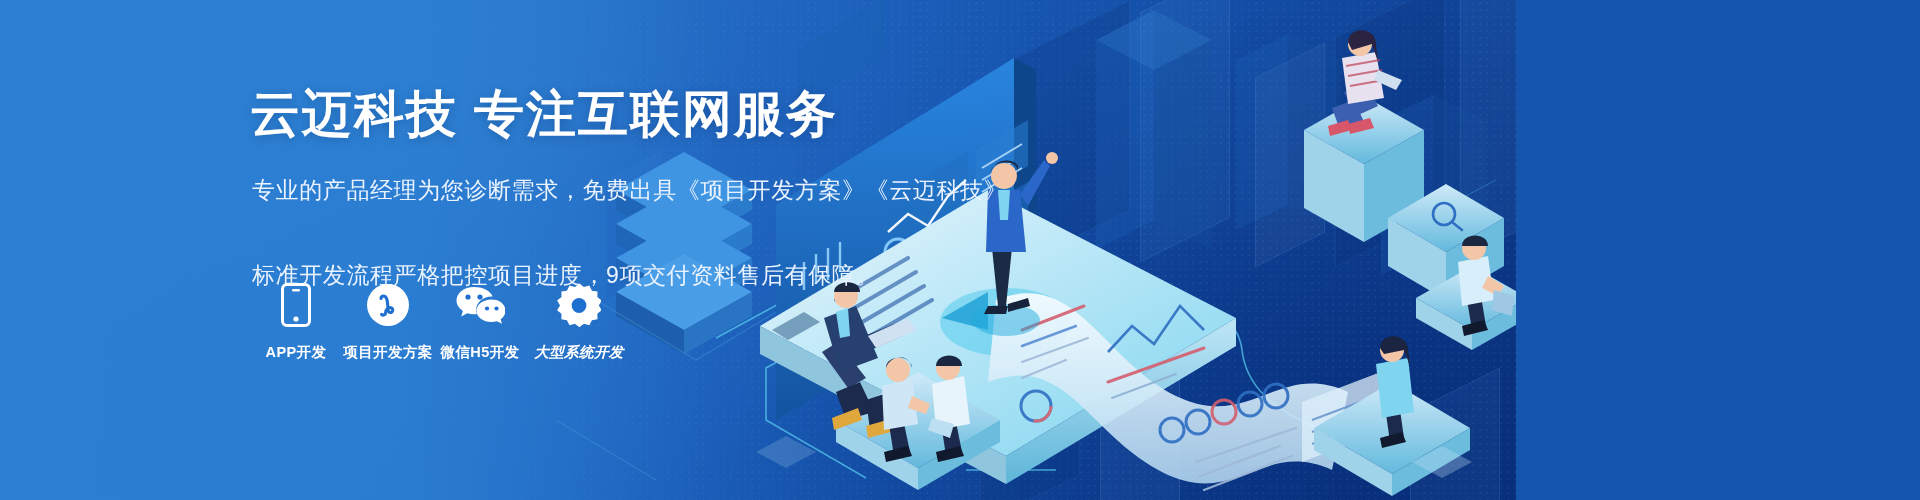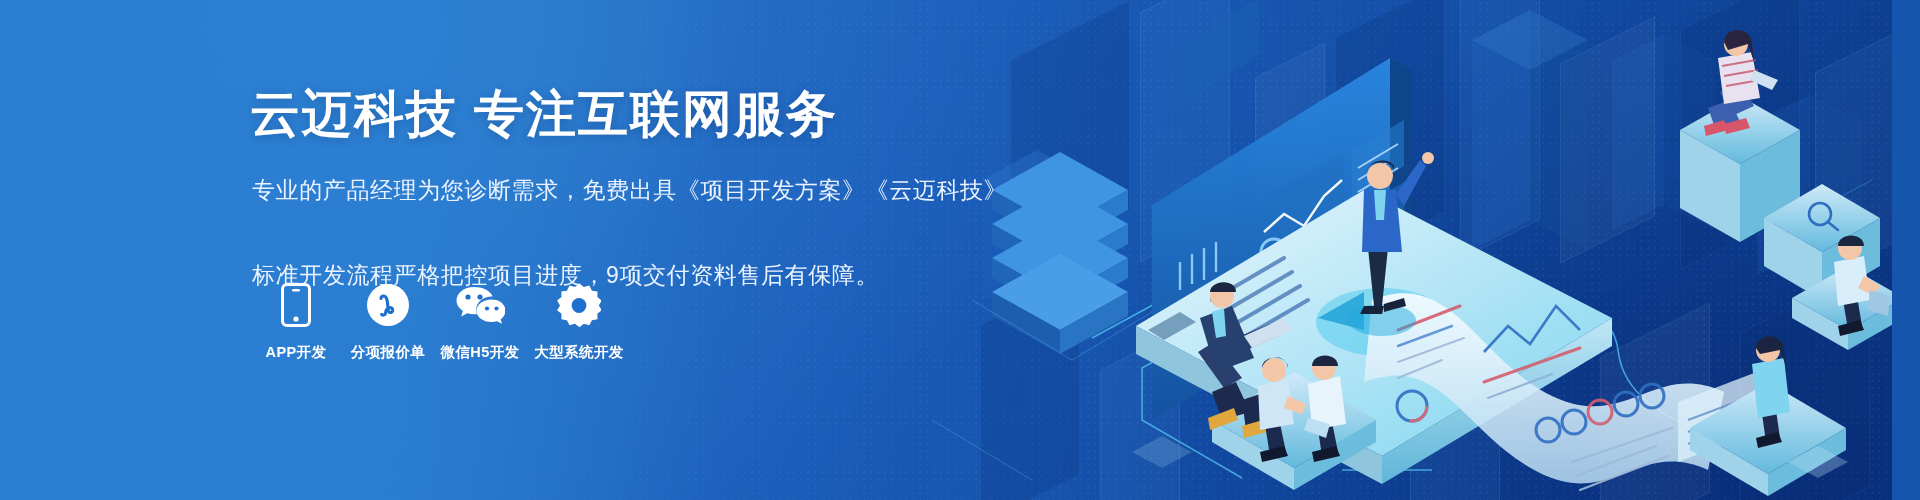--- a/index.html
+++ b/index.html
@@ -4,21 +4,21 @@
 <style>
   * { margin:0; padding:0; box-sizing:border-box; }
   html,body { width:1920px; height:500px; overflow:hidden; }
   body {
     font-family:"Liberation Sans","DejaVu Sans",sans-serif;
     background:#1555ad;
   }
 
   #banner {
     position:relative;
-    width:1892px; height:500px;
+    width:1516px; height:500px;
     overflow:hidden;
     background:
       radial-gradient(ellipse 1100px 760px at 16% 6%, rgba(61,141,214,0.92) 0%, rgba(41,114,199,0.45) 42%, rgba(30,92,181,0.0) 72%),
       radial-gradient(ellipse 900px 620px at 93% 96%, rgba(7,44,120,0.85) 0%, rgba(10,52,132,0.35) 50%, rgba(13,62,150,0) 78%),
       linear-gradient(118deg, #2f85d6 0%, #2172c9 22%, #1a5dbb 45%, #1450a9 66%, #0f4296 84%, #0b357f 100%);
   }
 
   
   .bgfield { position:absolute; inset:0; pointer-events:none; }
 
@@ -63,21 +63,21 @@
   }
   .sub1 { top:172px; }
   .sub2 { top:211px;margin-top:46px; }
 
   
   .services {
     position:absolute; left:0; top:282px;
     display:flex; align-items:flex-start;text-align:right;
   }
   .service { width:92px; display:flex; flex-direction:column; align-items:center; }
-  .service.wide { width:106px; }
+  .service.wide { width:106px;font-style:italic; }
   .svc-icon { height:46px; display:flex; align-items:center; justify-content:center; }
   .svc-icon svg { display:block; }
   .svc-label {
     margin-top:15px;
     color:#ffffff;
     font-size:14.5px;
     letter-spacing:.4px;
     white-space:nowrap;
     font-weight:bold;
   }
@@ -434,21 +434,21 @@
         <span class="svc-label">APP开发</span>
       </div>
 
       <div class="service">
         <span class="svc-icon">
           <svg width="44" height="44" viewBox="0 0 44 44">
             <circle cx="22" cy="22" r="21" fill="#ffffff"></circle>
             <path d="M15 15.5 C15 12.6 19.2 12.2 20.3 14.8 C21.6 17.9 21.9 22 21.9 26.4 C21.9 29.4 24.6 30.2 26 28.8 C27.5 27.3 26.6 24.6 24.3 24.6 C21.6 24.6 19.7 26.7 19.7 29.3 C19.7 32 17 33 15.6 31.4" fill="none" stroke="#1f6fd0" stroke-width="3.1" stroke-linecap="round"></path>
           </svg>
         </span>
-        <span class="svc-label">分项报价单</span>
+        <span class="svc-label">项目开发方案</span>
       </div>
 
       <div class="service">
         <span class="svc-icon">
           <svg width="50" height="42" viewBox="0 0 50 42">
             <path d="M19 3 C9 3 1.5 9.2 1.5 16.6 C1.5 20.8 4 24.5 7.9 26.9 L6.2 32.4 L12.3 29.3 C14.4 29.9 16.6 30.2 19 30.2 C20 30.2 21 30.1 21.9 30 C21.4 28.6 21.2 27.2 21.2 25.7 C21.2 18.1 28.6 12.1 37.5 12.4 C35.6 6.9 28 3 19 3 Z" fill="#ffffff"></path>
             <circle cx="13" cy="13" r="2.6" fill="#1f6fd0"></circle>
             <circle cx="25" cy="13" r="2.6" fill="#1f6fd0"></circle>
             <path d="M36.5 15.5 C28 15.5 21.5 20.6 21.5 26.7 C21.5 32.9 28 38 36.5 38 C38.4 38 40.2 37.8 41.9 37.3 L47 39.8 L45.6 35.3 C48.6 33.2 50.5 30.2 50.5 26.7 C50.5 20.6 44.9 15.5 36.5 15.5 Z" fill="#ffffff"></path>
             <circle cx="32" cy="24.5" r="2.1" fill="#1f6fd0"></circle>

